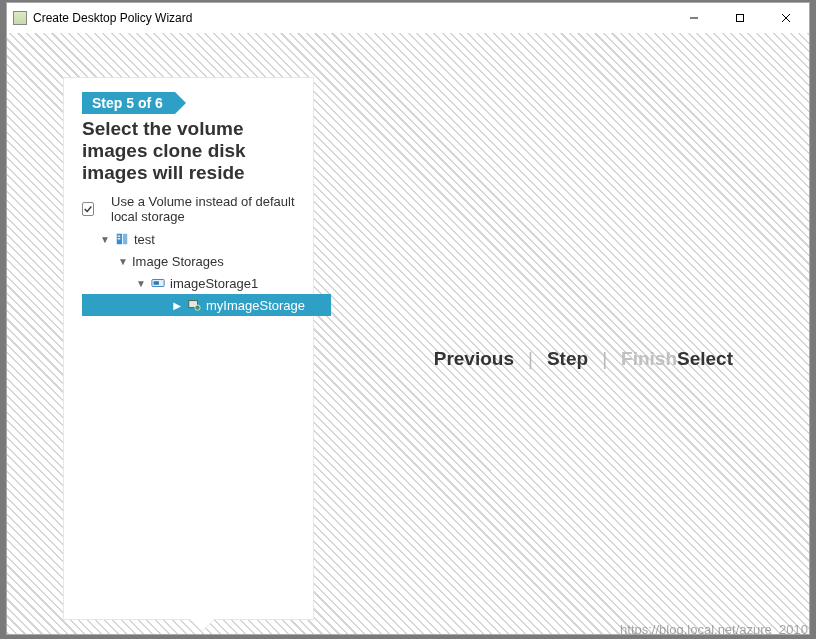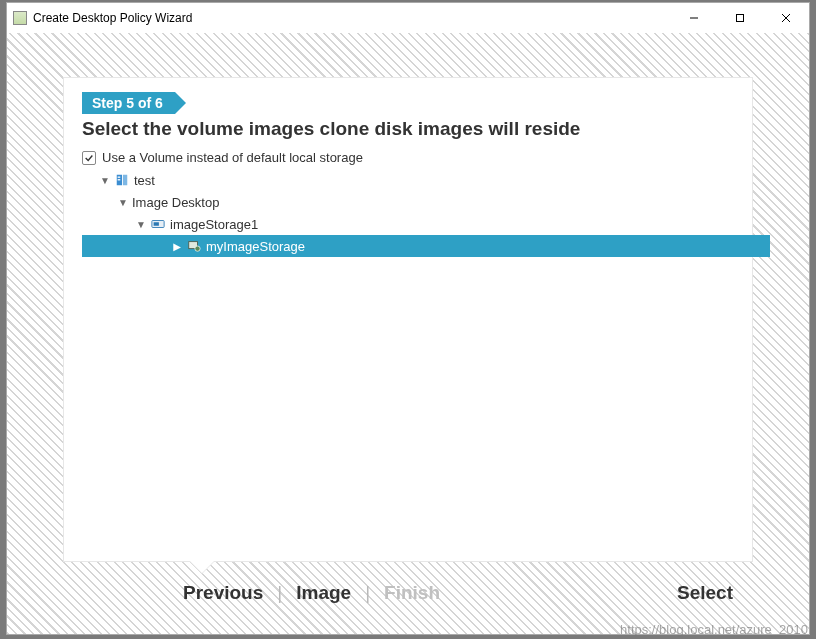--- a/index.html
+++ b/index.html
@@ -43,22 +43,22 @@
       font-size: 13px; color: #000;
       cursor: default;
     }
     .win-btn svg { pointer-events: none; }
 
     .hatched {
       flex: 1 0 auto;
       background-color: #ffffff;
       background-image: repeating-linear-gradient(45deg, #d5d5d5 0 1.5px, #ffffff 1.5px 6px);
       position: relative;
-      padding: 44px 56px 30px 56px;
-      display: flex; flex-direction: column;
+      padding: 44px 56px 14px 56px;
+      display: flex; 
     }
 
     .panel {
       background: #fff;
       width: 100%;
       flex: 1 1 auto;
       border: 1px solid #e7e7e7;
       padding: 14px 18px 18px 18px;
       position: relative;
     }
@@ -85,21 +85,21 @@
     }
 
     .main-heading {
       font-size: 19px;
       font-weight: 700;
       color: #333;
       margin-bottom: 10px;
     }
 
     .checkbox-row {
-      display: flex; align-items: center; gap: 6px;
+      display: flex; align-items: center; gap: 17px;
       font-size: 13px; color: #333;
       margin-bottom: 4px;
     }
     .chk {
       width: 14px; height: 14px;
       border: 1px solid #888;
       border-radius: 2px;
       display: flex; align-items: center; justify-content: center;
       background: #fff;
     }
@@ -230,21 +230,21 @@
                   <rect x="9" y="2" width="5" height="12" fill="#7db7e4"></rect>
                   <rect x="3" y="4" width="3" height="1.5" fill="#fff"></rect>
                   <rect x="3" y="7" width="3" height="1.5" fill="#fff"></rect>
                 </svg>
             </span>
             <span>test</span>
           </div>
           <div class="children">
             <div class="node">
               <span class="toggle">▼</span>
-              <span>Image Desktop</span>
+              <span>Image Storages</span>
             </div>
             <div class="children">
               <div class="node">
                 <span class="toggle">▼</span>
                 <span class="icon">
                   <svg class="ico-storage" viewBox="0 0 16 16">
                       <rect x="1" y="4" width="14" height="8" rx="1" fill="#e6eef5" stroke="#2b78b3" stroke-width="1"></rect>
                       <rect x="3" y="6" width="6" height="4" fill="#2b78b3"></rect>
                     </svg>
                 </span>
@@ -267,21 +267,21 @@
         </div>
       </div>
 
       <div class="callout-notch"></div>
     </div>
 
     <div class="footer">
       <div class="nav">
         <span class="btn-nav">Previous</span>
         <span class="sep">|</span>
-        <span class="btn-nav">Image</span>
+        <span class="btn-nav">Step</span>
         <span class="sep">|</span>
         <span class="btn-nav disabled">Finish</span>
       </div>
       <span class="btn-nav cancel-btn">Select</span>
     </div>
 
   </div>
 
 </div>
 

